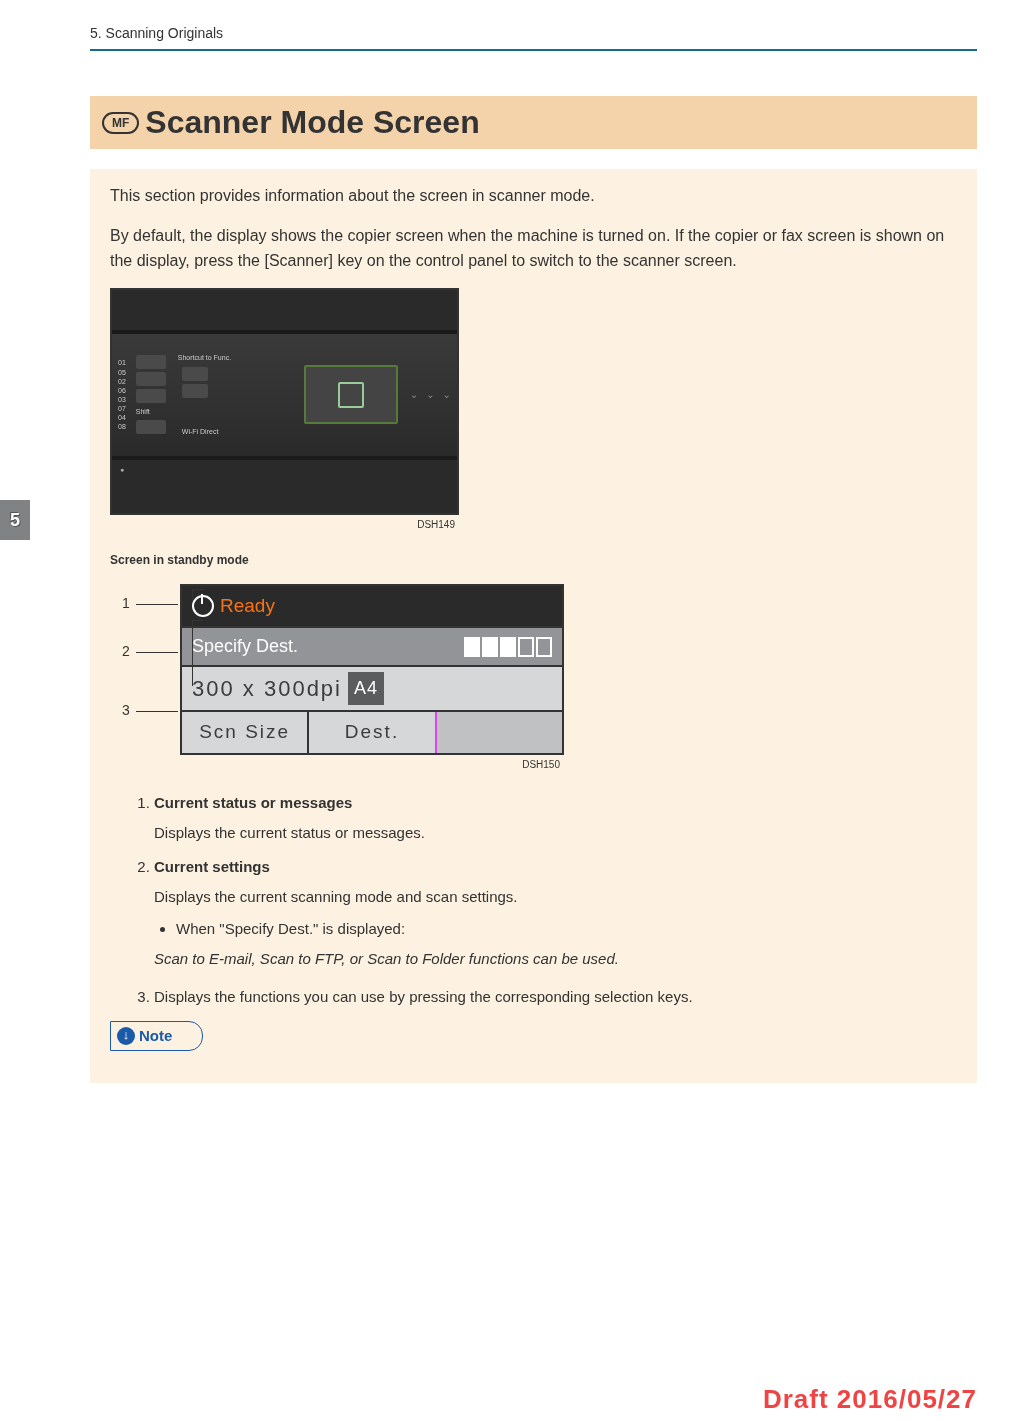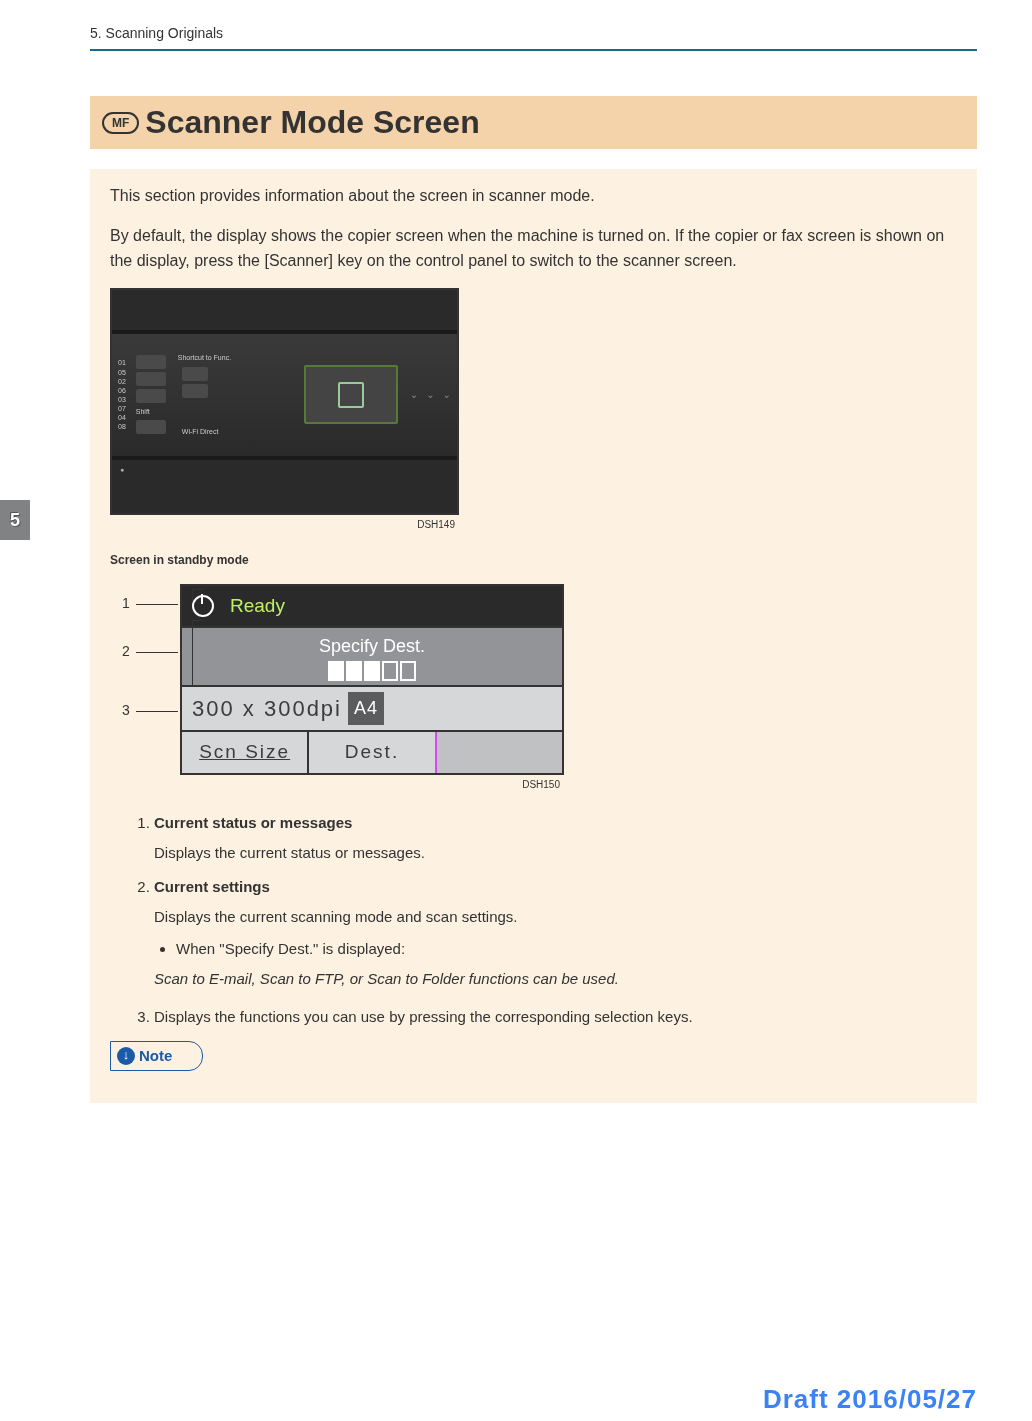--- a/index.html
+++ b/index.html
@@ -108,37 +108,36 @@
     border-top: 1.5px solid #333;
     vertical-align: middle;
     margin-left: 6px;
   }
   .lcd {
     border: 2px solid #333;
     width: 380px;
     font-family: Arial, sans-serif;
   }
   .lcd-row1 {
-    background: #2a2a2a; color: #bef264; font-size: 19px; padding: 5px 10px;
-    display: flex; align-items: center; gap: 16px;
+    background: #2a2a2a; color: #f97316; font-size: 19px; padding: 5px 10px;
+    display: flex; align-items: center; gap: 6px;
     border-bottom: 2px solid #333;
   }
   .ready-icon {
     width: 18px; height: 18px; border: 2px solid #fff; border-radius: 50%;
     position: relative; display: inline-block;
   }
   .ready-icon::after {
     content: ""; position: absolute; top: -3px; left: 7px; width: 2px; height: 10px; background: #fff;
   }
   .lcd-row2 {
     background: #929498; color: #fff;
     display: flex; justify-content: space-between; align-items: center;
     padding: 4px 10px; font-size: 18px;
     border-bottom: 2px solid #333;
-    flex-direction: column;
   }
   .toner-bars { display: flex; gap: 2px; }
   .tbar { width: 12px; height: 16px; border: 2px solid #fff; }
   .tbar.full { background: #fff; }
   .lcd-row3 {
     background: #d5d7d9; color: #3a3c3e;
     padding: 4px 10px; font-size: 22px; letter-spacing: 2px;
     font-family: "Arial Narrow", Arial, sans-serif;
     display: flex; align-items: center; gap: 6px;
     border-bottom: 2px solid #333;
@@ -147,21 +146,21 @@
     background: #5a5c5e; color: #fff; font-size: 18px; padding: 2px 6px; letter-spacing: 1px;
   }
   .lcd-row4 {
     background: #d5d7d9; color: #3a3c3e;
     display: flex; font-size: 19px; letter-spacing: 2px;
     font-family: "Arial Narrow", Arial, sans-serif;
   }
   .lcd-row4 .cell {
     flex: 1; text-align: center; padding: 5px 4px;
   }
-  .lcd-row4 .cell.first { border-right: 2px solid #333; text-decoration: underline; }
+  .lcd-row4 .cell.first { border-right: 2px solid #333; }
   .lcd-row4 .cell.second { border-right: 2px solid #d946ef; }
   .lcd-row4 .cell.empty { background: #bfc1c3; }
   .fig-caption2 { text-align: right; font-size: 10px; color: #333; width: 450px; margin: 2px 0 18px 0;}
 
   .corner-lines {
     position: absolute;
     border-left: 1.5px solid #333;
     border-top: 1.5px solid #333;
     pointer-events: none;
   }
@@ -204,21 +203,21 @@
 
   .footer {
     position: absolute;
     bottom: 55px; left: 90px; right: 55px;
     display: flex; justify-content: space-between;
     font-size: 14px; color: #333;
   }
   .draft {
     position: absolute;
     bottom: 10px; right: 55px;
-    color: #3b82f6; font-size: 26px; font-weight: bold;
+    color: #ef4444; font-size: 26px; font-weight: bold;
     letter-spacing: 1px;
   }
 </style>
 </head>
 <body>
 
 <div class="page">
   <div class="header-row">5. Scanning Originals</div>
   <hr class="hr-thin">
 

